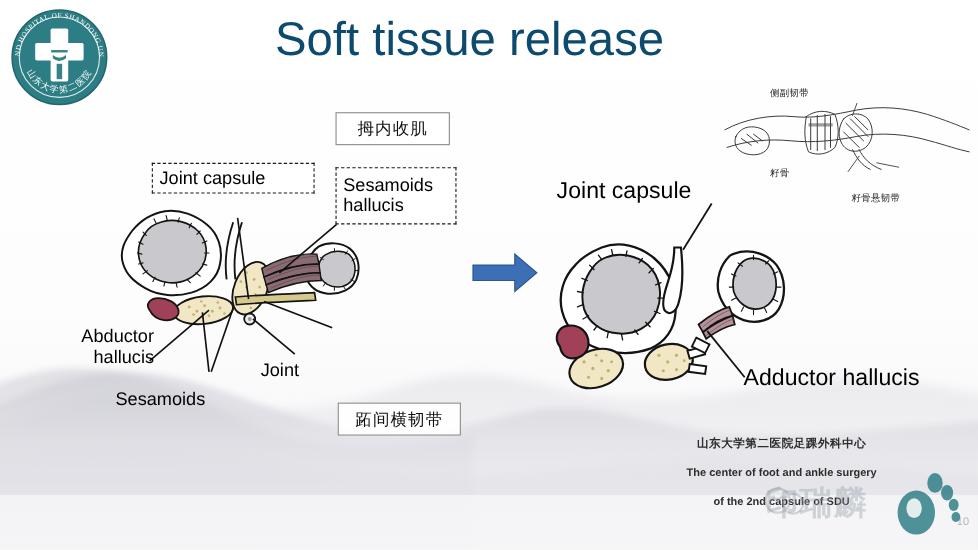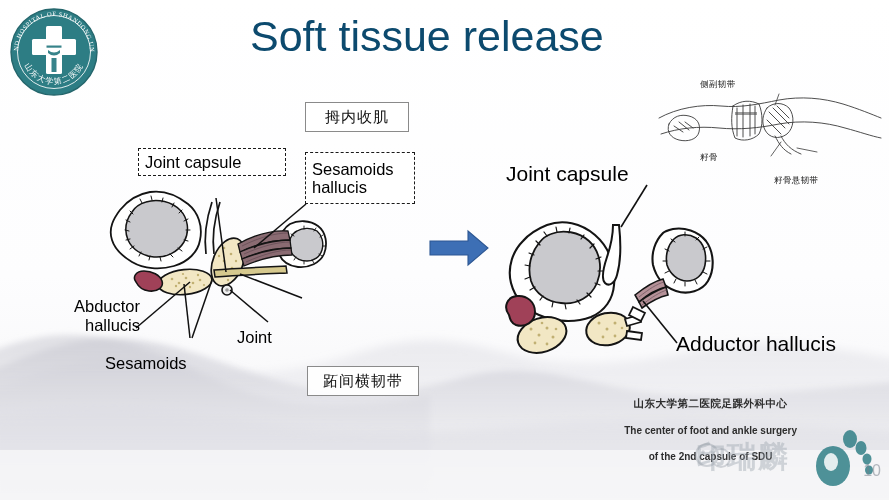--- a/index.html
+++ b/index.html
@@ -84,21 +84,21 @@
   .footmark{position:absolute;right:12px;bottom:12px;width:74px;height:66px;opacity:.92;}
 
   .watermark{
     position:absolute;right:26px;bottom:24px;
     font-size:30px;color:rgba(150,160,170,0.40);
     letter-spacing:1px;font-weight:700;
     pointer-events:none;
     margin-top:32px;
   }
   .wm-logo{position:absolute;right:150px;bottom:26px;width:46px;height:38px;opacity:.35;}
-  .wm-num{position:absolute;right:8px;bottom:20px;font-size:16px;color:rgba(120,130,140,.55);}
+  .wm-num{position:absolute;right:8px;bottom:20px;font-size:10px;color:rgba(120,130,140,.55);}
 
   svg{display:block;}
   .nolink{pointer-events:none;}
 </style>
 </head>
 <body>
 
 <div id="slide">
 
   <svg class="bg-wash nolink" width="889" height="500" viewBox="0 0 889 500">

